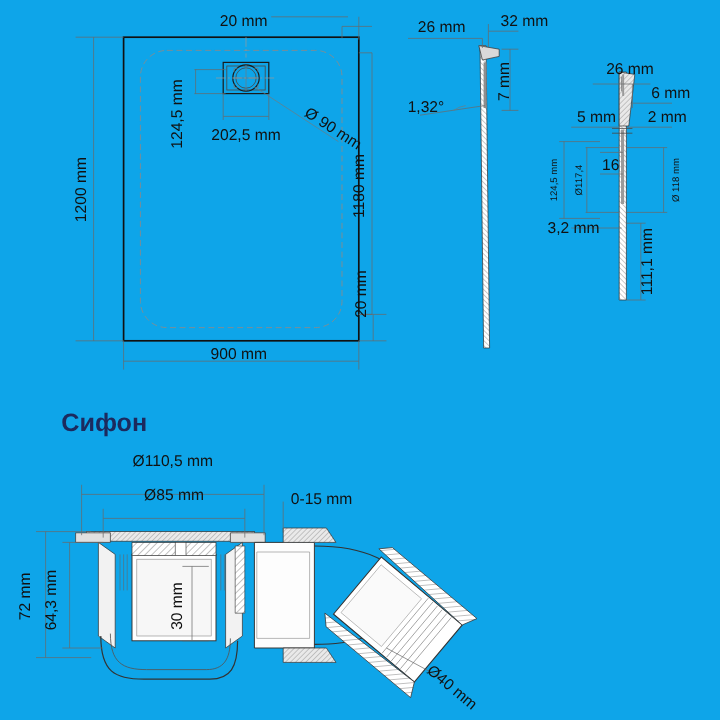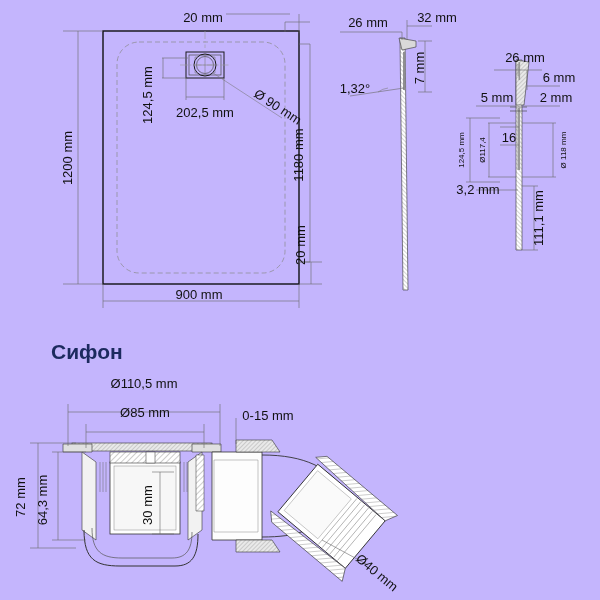--- a/index.html
+++ b/index.html
@@ -12,21 +12,21 @@
     width: 600px;
     height: 600px;
     font-family: "Liberation Sans", sans-serif;
     overflow: hidden;
     position: relative;
   }
   #sheet {
     position: relative;
     width: 600px;
     height: 600px;
-    background: #c4b5fd;
+    background: #0ea5e9;
   }
   svg.layer {
     position: absolute;
     top: 0;
     left: 0;
     width: 600px;
     height: 600px;
     overflow: visible;
   }
   .dim-text {

